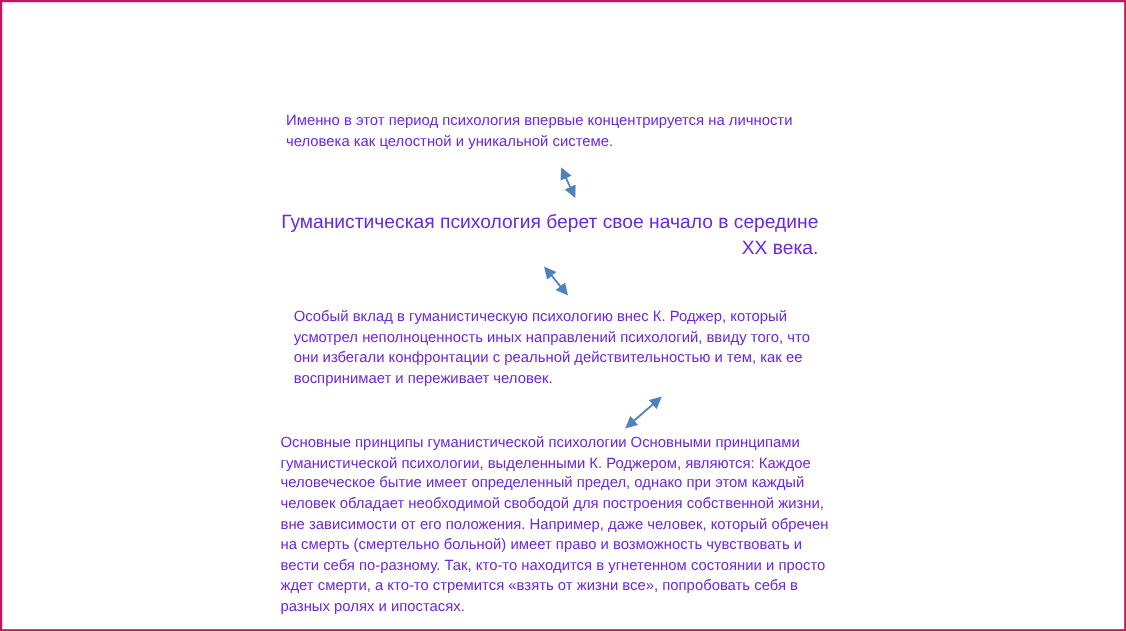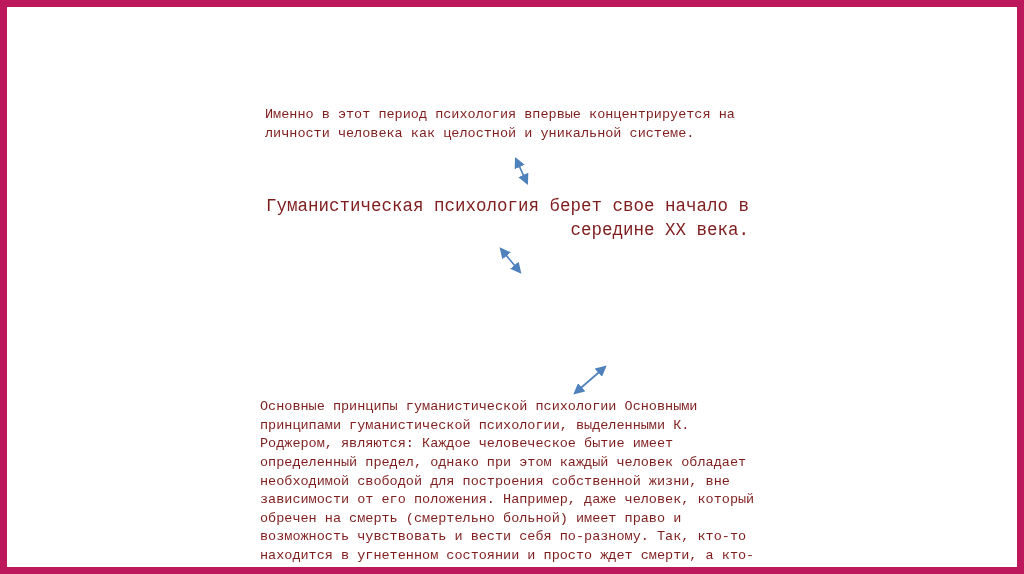--- a/index.html
+++ b/index.html
@@ -7,23 +7,23 @@
     padding: 0;
     background: #ffffff;
   }
   .page {
     position: relative;
     width: 1024px;
     height: 574px;
     background: #ffffff;
     overflow: hidden;
     box-sizing: border-box;
-    border: 7px solid #be185d;
-    font-family: Liberation Mono, monospace;
-    color: #7f1d1d;
+    border: 2px solid #be185d;
+    font-family: Liberation Sans, sans-serif;
+    color: #6d28d9;
   }
   .txt {
     position: absolute;
     white-space: normal;
   }
   .body-text {
     font-size: 13.5px;
     line-height: 1.38;
     text-align: left;
   }
@@ -42,20 +42,21 @@
 </style>
 </head>
 <body>
 
 <div class="page">
 
   <div class="txt body-text" style="left:258px; top:99px; width:478px;">Именно в этот период психология впервые концентрируется на личности человека как целостной и уникальной системе.</div>
 
   <div class="txt title-text" style="left:240px; top:188px; width:502px;text-align:right;">Гуманистическая психология берет свое начало в середине XX века.</div>
 
+  <div class="txt body-text" style="left:265px; top:277px; width:472px;">Особый вклад в гуманистическую психологию внес К. Роджер, который усмотрел неполноценность иных направлений психологий, ввиду того, что они избегали конфронтации с реальной действительностью и тем, как ее воспринимает и переживает человек.</div>
 
   <div class="txt body-text" style="left:253px; top:391px; width:508px;">Основные принципы гуманистической психологии Основными принципами гуманистической психологии, выделенными К. Роджером, являются: Каждое человеческое бытие имеет определенный предел, однако при этом каждый человек обладает необходимой свободой для построения собственной жизни, вне зависимости от его положения. Например, даже человек, который обречен на смерть (смертельно больной) имеет право и возможность чувствовать и вести себя по-разному. Так, кто-то находится в угнетенном состоянии и просто ждет смерти, а кто-то стремится «взять от жизни все», попробовать себя в разных ролях и ипостасях.</div>
 
   <svg class="arrows" xmlns="http://www.w3.org/2000/svg">
     <defs>
       <marker id="ah" viewBox="0 0 10 10" markerWidth="6.5" markerHeight="6.5" refX="8" refY="5" orient="auto-start-reverse">
         <path d="M0,0 L10,5 L0,10 z" fill="#4f81bd"></path>
       </marker>
     </defs>
     <line x1="509" y1="152" x2="520" y2="176" stroke-width="1.7" marker-start="url(#ah)" marker-end="url(#ah)" stroke="#4f81bd"></line>

